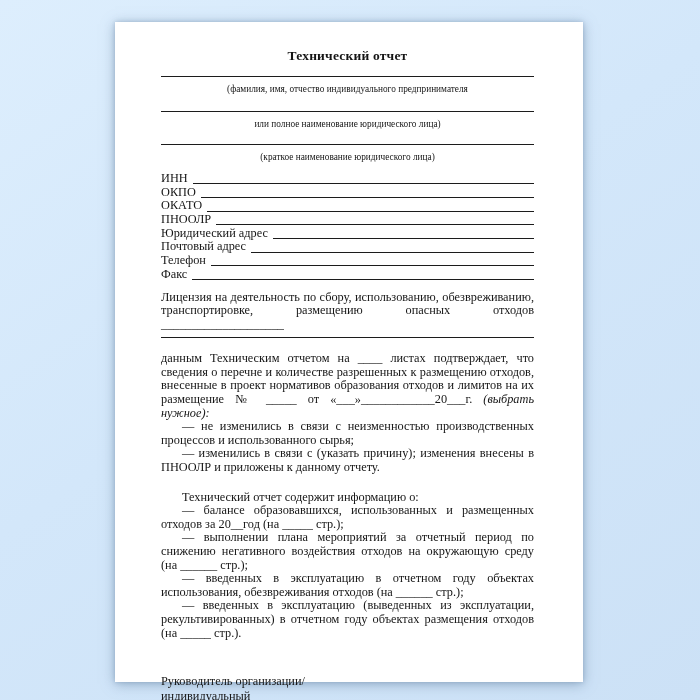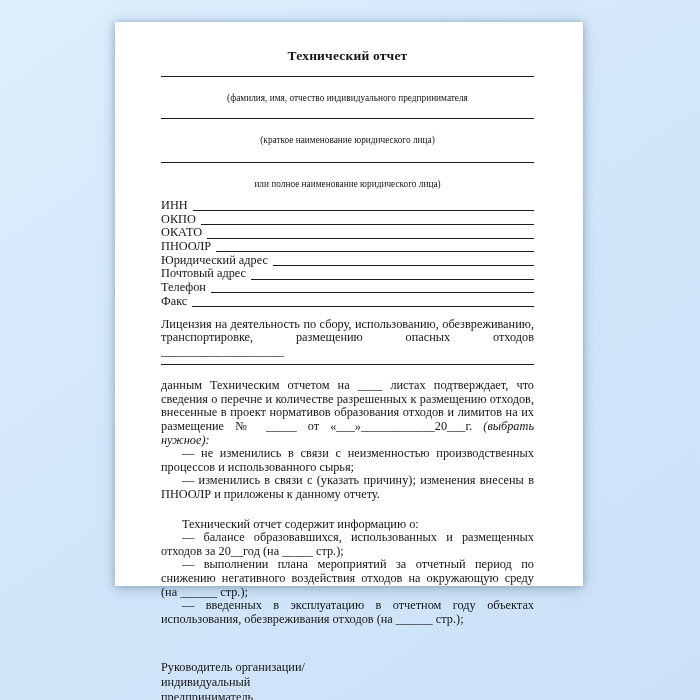--- a/index.html
+++ b/index.html
@@ -6,34 +6,34 @@
   body{
     width:700px;height:700px;overflow:hidden;
     font-family:"Liberation Serif", serif;
     background:var(--bg,#d3e7fa);
   }
   .stage{
     position:relative;width:700px;height:700px;
     background:linear-gradient(145deg,#ddeefd 0%,var(--bg,#d3e7fa) 45%,#cce1f6 100%);
   }
   .page{
-    position:absolute;left:115px;top:22px;width:468px;height:564px;
+    position:absolute;left:115px;top:22px;width:468px;height:660px;
     background:var(--page,#ffffff);
     box-shadow:0 2px 12px rgba(96,125,158,.55), 0 0 4px rgba(96,125,158,.35);
     padding:27px 49px 0 46px;
     box-sizing:border-box;
     color:var(--ink,#151515);
   }
   .title{text-align:center;font-weight:bold;font-size:13.5px;line-height:14px;letter-spacing:.2px}
   .hblock{margin-top:16px}
   .hblock.first{margin-top:12px}
   .hblock.second{margin-top:16px}
   .hblock.third{margin-top:14px}
   .hline{border-bottom:1.2px solid #1c1c1c;height:1px}
-  .hcap{text-align:center;font-size:9.3px;line-height:10px;margin-top:16px}
+  .hcap{text-align:center;font-size:9.3px;line-height:10px;margin-top:7px}
   .fields{margin-top:10px}
   .frow{display:flex;align-items:flex-end;height:13.7px}
   .flabel{font-size:12.3px;line-height:13.7px;white-space:nowrap;padding-right:5px}
   .fline{flex:1;border-bottom:1.2px solid #1c1c1c;margin-bottom:1.5px}
   .para{font-size:12.3px;line-height:13.6px;text-align:justify;margin:0}
   .ind{text-indent:21px}
   .mt-lic{margin-top:9px}
   .mt-stmt{margin-top:14px}
   .mt-sec{margin-top:16px}
   .fullline{border-bottom:1.2px solid #1c1c1c;height:1px;margin-top:5px}
@@ -51,27 +51,27 @@
 
 <div class="stage">
   <div class="page">
 
     <div class="title">Технический отчет</div>
 
     <div class="hblock first">
       <div class="hline"></div>
       <div class="hcap">(фамилия, имя, отчество индивидуального предпринимателя</div>
     </div>
+    <div class="hblock second">
+      <div class="hline"></div>
+      <div class="hcap">или полное наименование юридического лица)</div>
+    </div>
     <div class="hblock third">
       <div class="hline"></div>
       <div class="hcap">(краткое наименование юридического лица)</div>
-    </div>
-    <div class="hblock second">
-      <div class="hline"></div>
-      <div class="hcap">или полное наименование юридического лица)</div>
     </div>
 
     <div class="fields">
       <div class="frow">
         <span class="flabel">ИНН</span>
         <span class="fline"></span>
       </div>
       <div class="frow">
         <span class="flabel">ОКПО</span>
         <span class="fline"></span>
@@ -107,20 +107,21 @@
 
     <p class="para mt-stmt"><span>данным Техническим отчетом на ____ листах подтверждает, что сведения о перечне и количестве разрешенных к размещению отходов, внесенные в проект нормативов образования отходов и лимитов на их размещение № _____ от «___»____________20___г. </span><span class="it">(выбрать нужное):</span></p>
 
     <p class="para ind">— не изменились в связи с неизменностью производственных процессов и использованного сырья;</p>
     <p class="para ind">— изменились в связи с (указать причину); изменения внесены в ПНООЛР и приложены к данному отчету.</p>
 
     <p class="para ind mt-sec">Технический отчет содержит информацию о:</p>
     <p class="para ind">— балансе образовавшихся, использованных и размещенных отходов за 20__год (на _____ стр.);</p>
     <p class="para ind">— выполнении плана мероприятий за отчетный период по снижению негативного воздействия отходов на окружающую среду (на ______ стр.);</p>
     <p class="para ind">— введенных в эксплуатацию в отчетном году объектах использования, обезвреживания отходов (на ______ стр.);</p>
+    <p class="para ind">— введенных в эксплуатацию (выведенных из эксплуатации, рекультивированных) в отчетном году объектах размещения отходов (на _____ стр.).</p>
 
     <div class="sig">
       <div class="sigl">
         <div>Руководитель организации/</div>
         <div>индивидуальный</div>
         <div>предприниматель</div>
       </div>
       <div class="sigcol c1">
         <div class="sigline"></div>
         <div class="sigcap">(подпись)</div>

